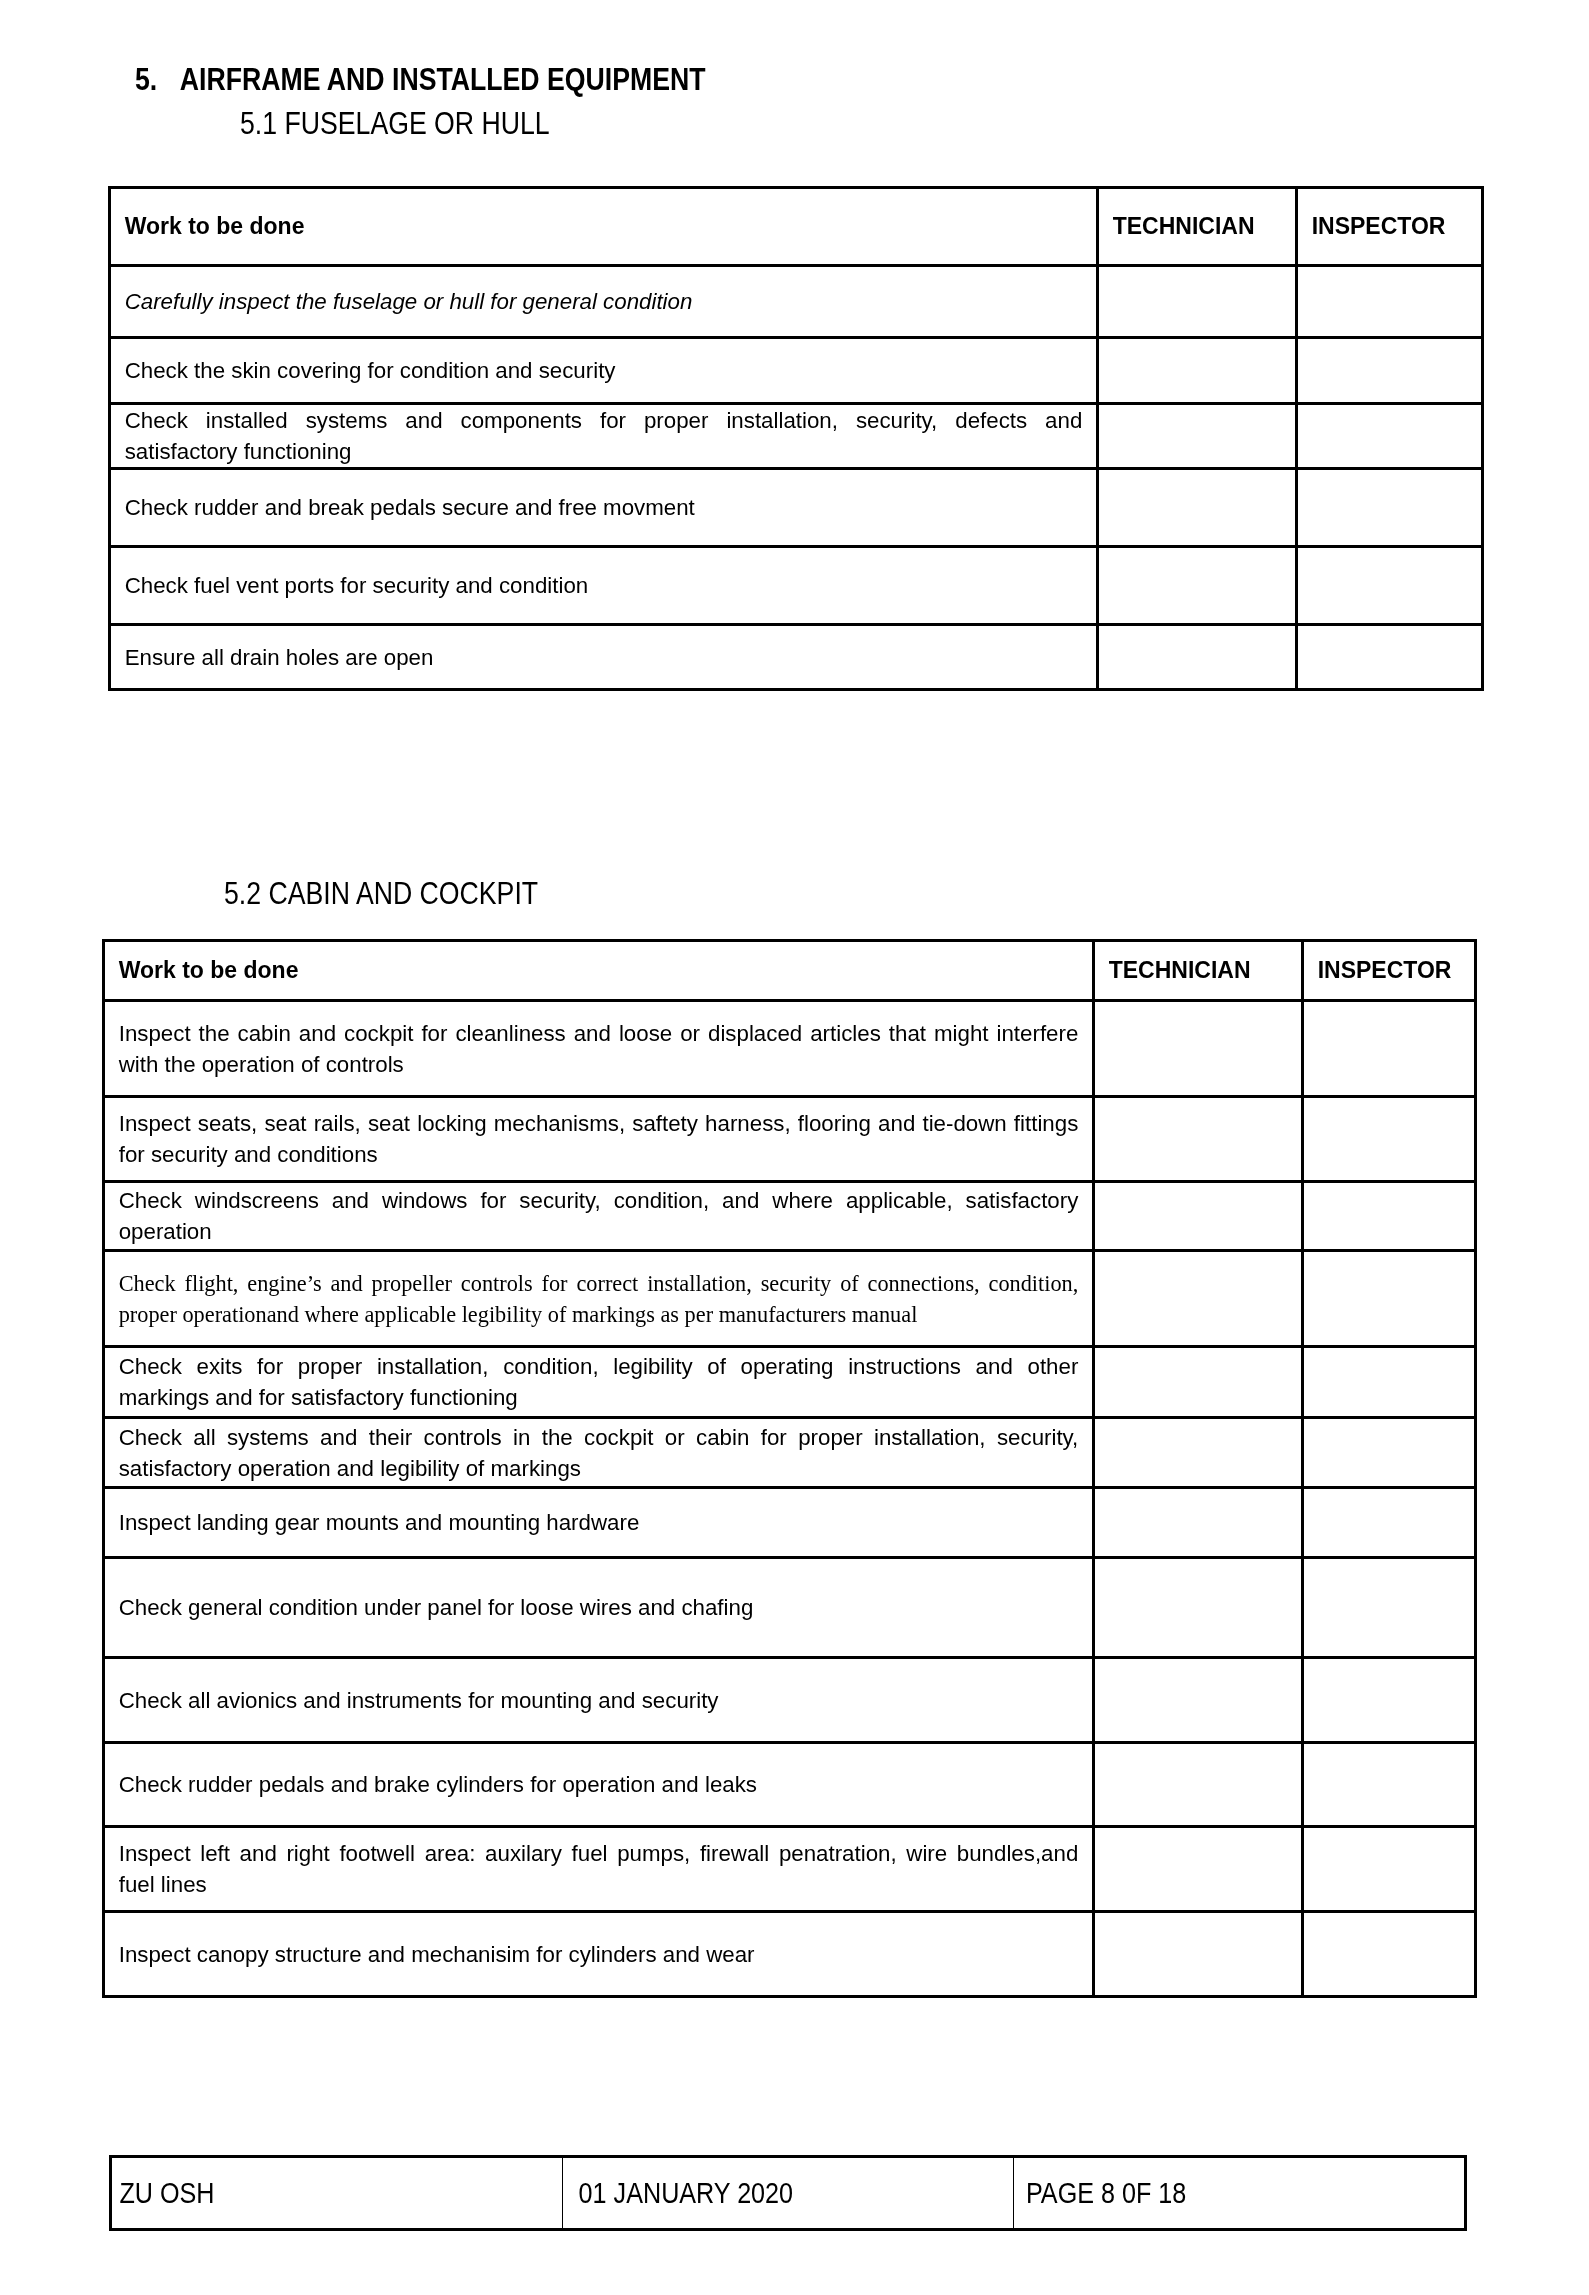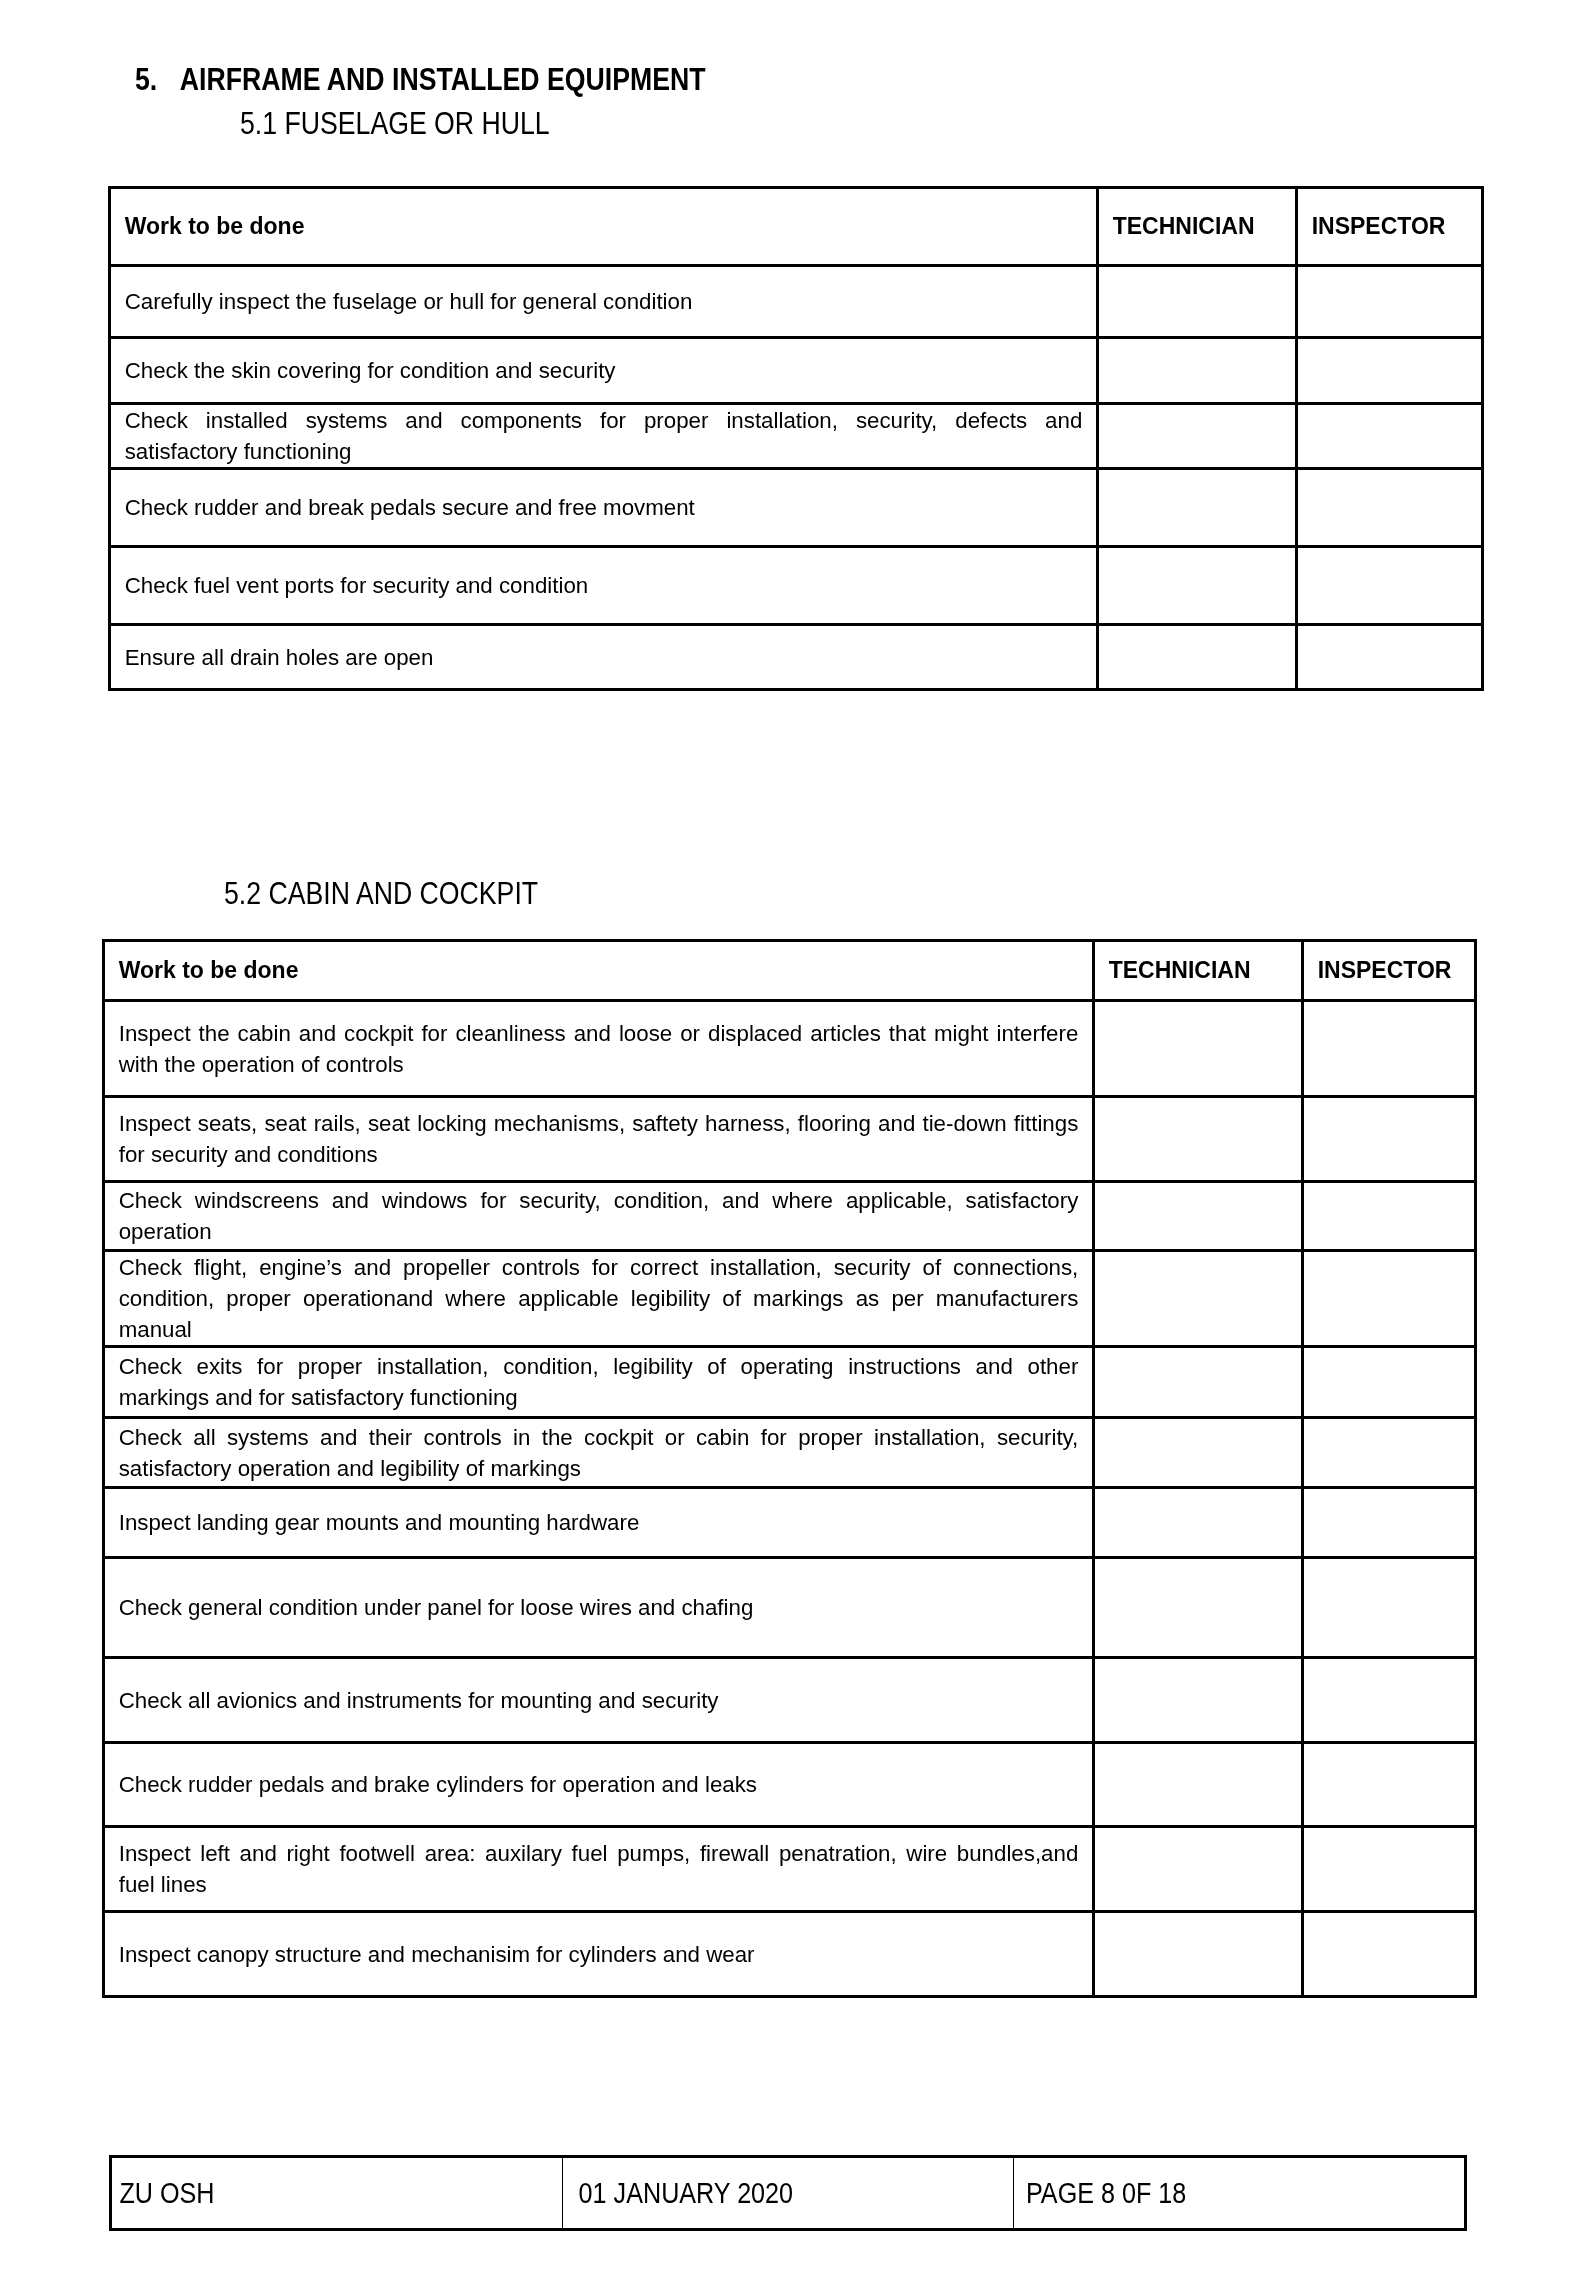--- a/index.html
+++ b/index.html
@@ -37,21 +37,21 @@
       <col style="width:186px">
     </colgroup>
   <thead>
     <tr style="height:78px">
       <th>Work to be done</th>
       <th>TECHNICIAN</th>
       <th>INSPECTOR</th>
     </tr>
   </thead>
   <tbody id="t1-body">
-      <tr style="height: 72px;">
+      <tr style="height: 72px; font-style: italic;">
         <td class="task">Carefully inspect the fuselage or hull for general condition</td>
         <td></td>
         <td></td>
       </tr>
       <tr style="height: 66px;">
         <td class="task">Check the skin covering for condition and security</td>
         <td></td>
         <td></td>
       </tr>
       <tr style="height: 65px;">
@@ -101,21 +101,21 @@
       <tr style="height: 85px;">
         <td class="task">Inspect seats, seat rails, seat locking mechanisms, saftety harness, flooring and tie-down fittings for security and conditions</td>
         <td></td>
         <td></td>
       </tr>
       <tr style="height: 69px;">
         <td class="task">Check windscreens and windows for security, condition, and where applicable, satisfactory operation</td>
         <td></td>
         <td></td>
       </tr>
-      <tr style="height: 96px;">
+      <tr style="height: 96px; font-family: Liberation Serif, serif;">
         <td class="task">Check flight, engine’s and propeller controls for correct installation, security of connections, condition, proper operationand where applicable legibility of markings as per manufacturers manual</td>
         <td></td>
         <td></td>
       </tr>
       <tr style="height: 71px;">
         <td class="task">Check exits for proper installation, condition, legibility of operating instructions and other markings and for satisfactory functioning</td>
         <td></td>
         <td></td>
       </tr>
       <tr style="height: 70px;">

